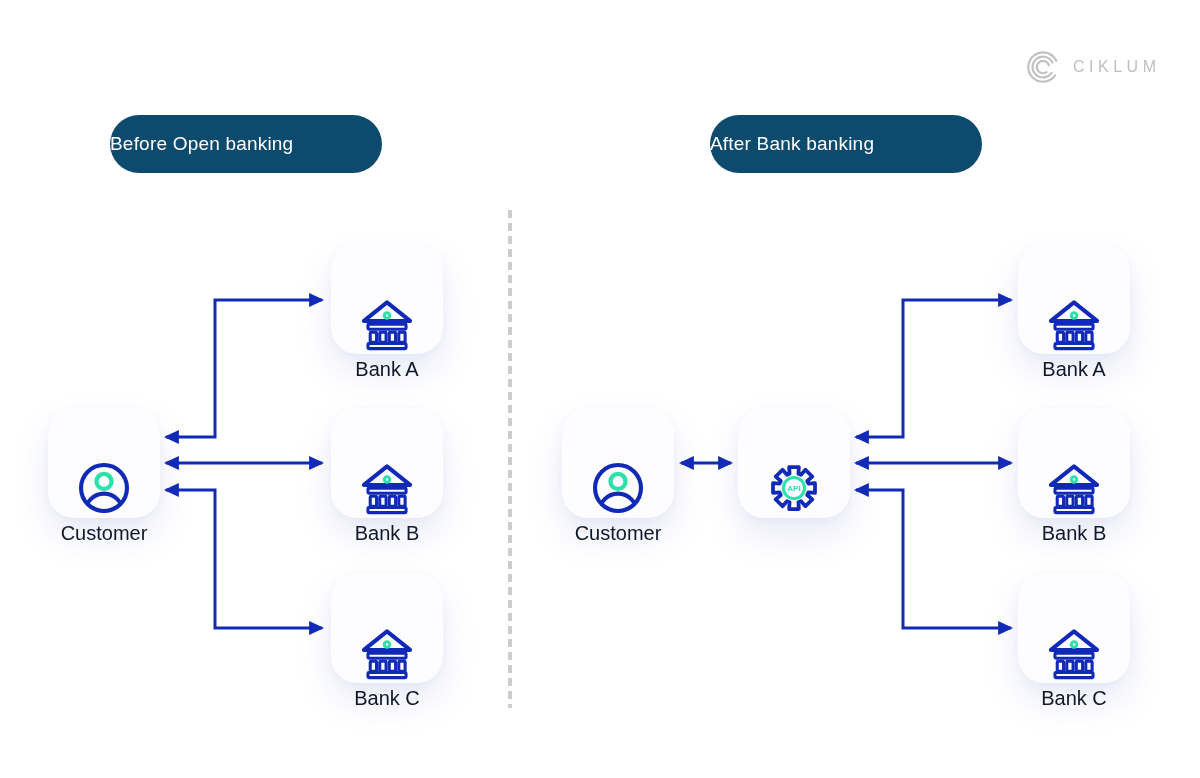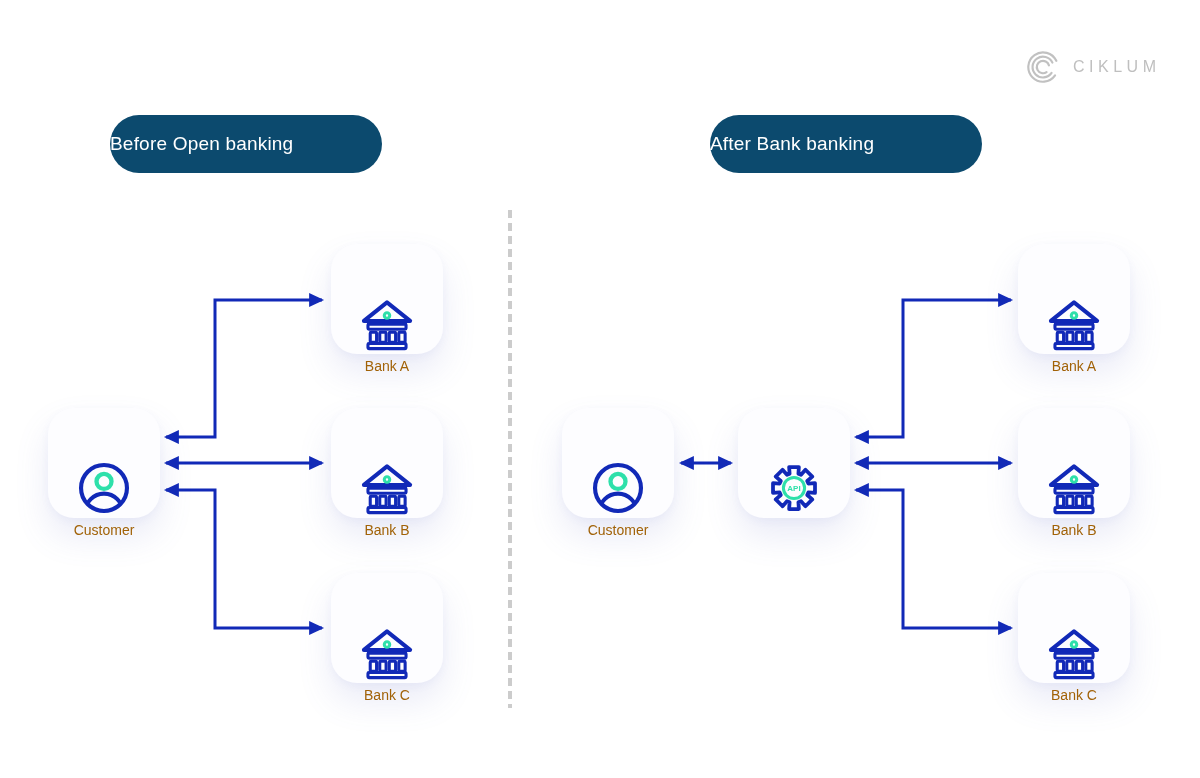--- a/index.html
+++ b/index.html
@@ -25,21 +25,21 @@
     background:repeating-linear-gradient(to bottom,#cccccc 0 8px,transparent 8px 13px);
   }
   
   .card{
     position:absolute;width:112px;height:110px;border-radius:26px;background:#fdfdff;
     box-shadow:0 18px 34px rgba(104,112,196,0.14),0 3px 8px rgba(104,112,196,0.06);
     display:flex;align-items:flex-end;justify-content:center;
   }
   .card-label{
     position:absolute;width:180px;text-align:center;
-    color:#a16207;font-size:14px;font-weight:400;
+    color:#0f172a;font-size:20px;font-weight:400;
   }
   
   .arrows{position:absolute;left:0;top:0;pointer-events:none;}
 </style>
 </head>
 <body>
 
 <div class="canvas">
 
   <svg width="0" height="0" style="position:absolute" aria-hidden="true">

